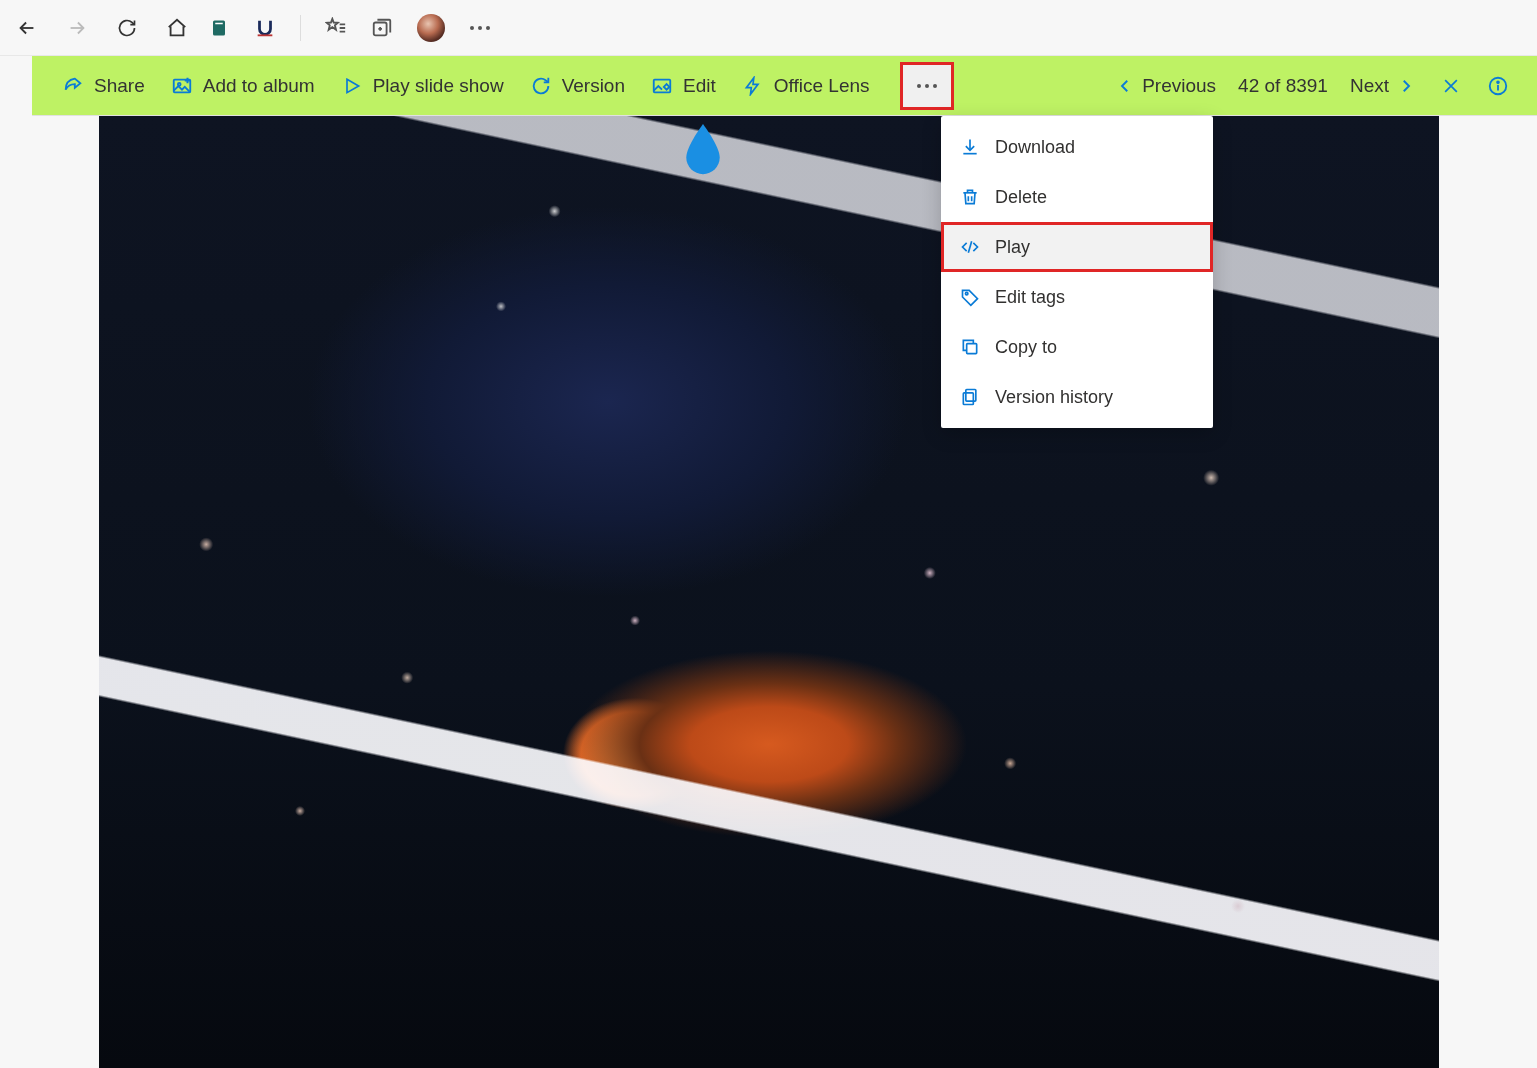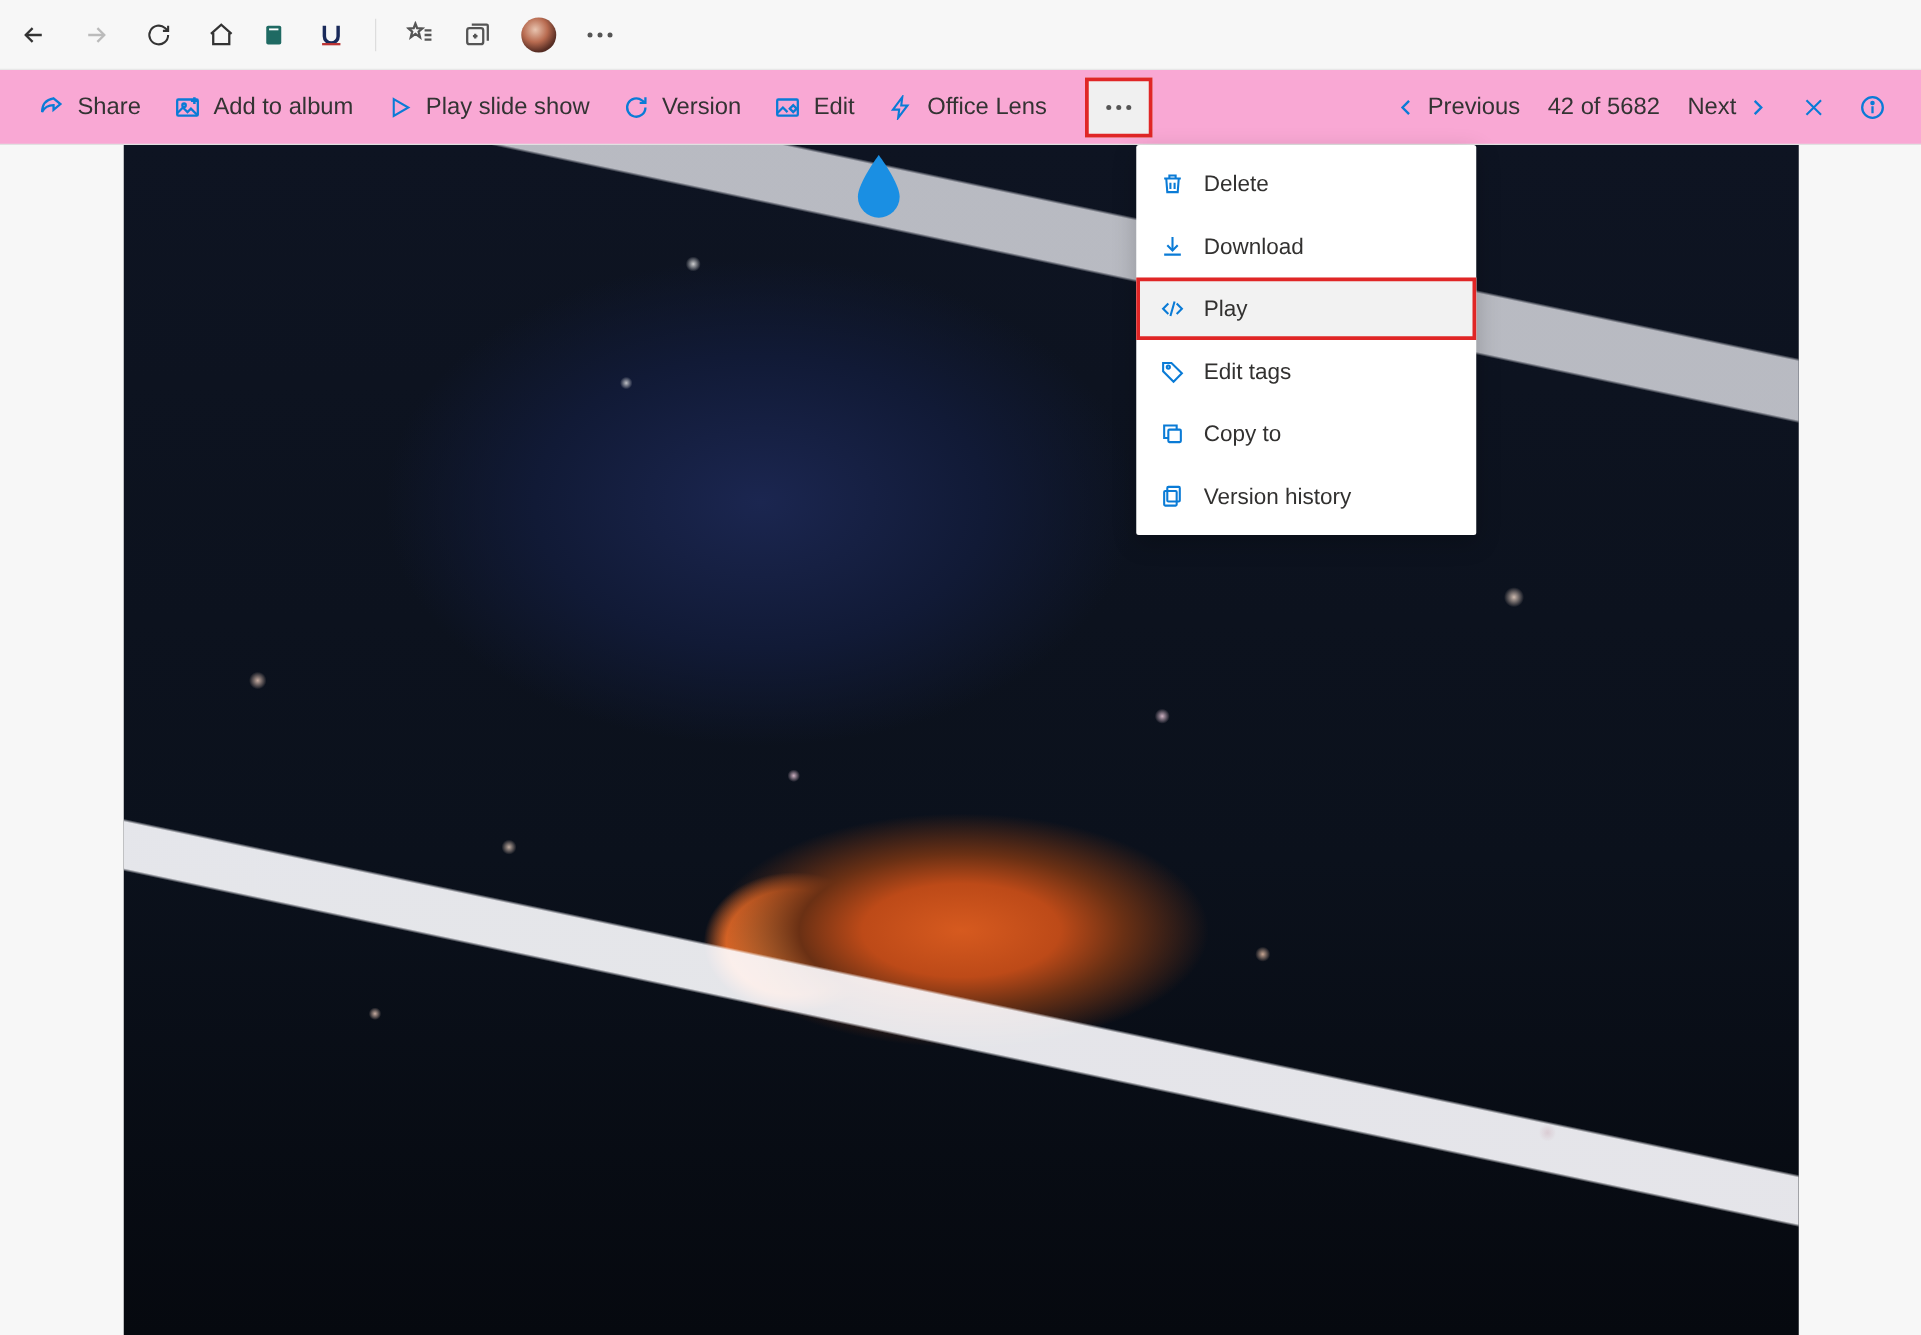--- a/index.html
+++ b/index.html
@@ -42,25 +42,26 @@
   .addr .lock { color:#666; }
   .addr .star { color:#666; }
   .right-icons { display:flex; align-items:center; gap:24px; }
   .right-icons .ico { width:22px; height:22px; display:flex; align-items:center; justify-content:center; cursor:pointer; }
   .avatar { width:28px; height:28px; border-radius:50%; background: radial-gradient(circle at 40% 35%, #e8c4b0 0%, #b86b50 40%, #5a2f25 70%, #2a1612 100%); }
   
   .od-toolbar {
     display:flex;
     align-items:center;
     height: 60px;
-    background:#f9a8d4;
+    background:#bef264;
     border-bottom: 1px solid #e1e1e1;
     padding: 0 28px 0 30px;
     gap: 30px;
     position: relative;
+    margin-left: 32px;
   }
   .od-left { display:flex; align-items:center; gap: 26px; }
   .od-item { display:flex; align-items:center; gap:10px; cursor:pointer; color:#333; font-size:19px; }
   .od-item .od-ico { color:#0a7bd6; width:22px; height:22px; display:flex; align-items:center; justify-content:center; }
   .od-more {
     width:54px; height:48px; display:flex; align-items:center; justify-content:center;
     cursor:pointer; background:#f0f0f0; border:3px solid #e02626;
     margin-left: 4px;
   }
   .dots { display:flex; gap:4px; }
@@ -277,21 +278,21 @@
 
   <div class="od-right">
     <div class="od-nav">
       <span class="chev">
         <svg width="18" height="18" viewBox="0 0 24 24" fill="none" stroke="currentColor" stroke-width="2.5">
             <path d="M15 5l-7 7 7 7"></path>
           </svg>
       </span>
       <span>Previous</span>
     </div>
-    <span>42 of 5682</span>
+    <span>42 of 8391</span>
     <div class="od-nav">
       <span>Next</span>
       <span class="chev">
         <svg width="18" height="18" viewBox="0 0 24 24" fill="none" stroke="currentColor" stroke-width="2.5">
             <path d="M9 5l7 7-7 7"></path>
           </svg>
       </span>
     </div>
     <span class="od-close">
       <svg width="20" height="20" viewBox="0 0 24 24" fill="none" stroke="currentColor" stroke-width="2">
@@ -304,37 +305,37 @@
           <circle cx="12" cy="8" r="1" fill="currentColor"></circle>
           <path d="M12 11v6"></path>
         </svg>
     </span>
   </div>
 
   <div class="dropdown">
     <div class="dd-item">
       <span class="dd-ico">
         <svg width="20" height="20" viewBox="0 0 24 24" fill="none" stroke="currentColor" stroke-width="2">
+            <path d="M12 3v12"></path>
+            <path d="M7 11l5 5 5-5"></path>
+            <path d="M4 20h16"></path>
+          </svg>
+      </span>
+      <span>Download</span>
+    </div>
+    <div class="dd-item">
+      <span class="dd-ico">
+        <svg width="20" height="20" viewBox="0 0 24 24" fill="none" stroke="currentColor" stroke-width="2">
             <path d="M4 7h16"></path>
             <path d="M9 7V4h6v3"></path>
             <path d="M6 7l1 13h10l1-13"></path>
             <path d="M10 11v6M14 11v6"></path>
           </svg>
       </span>
       <span>Delete</span>
-    </div>
-    <div class="dd-item">
-      <span class="dd-ico">
-        <svg width="20" height="20" viewBox="0 0 24 24" fill="none" stroke="currentColor" stroke-width="2">
-            <path d="M12 3v12"></path>
-            <path d="M7 11l5 5 5-5"></path>
-            <path d="M4 20h16"></path>
-          </svg>
-      </span>
-      <span>Download</span>
     </div>
     <div class="dd-item highlight">
       <span class="dd-ico">
         <svg width="20" height="20" viewBox="0 0 24 24" fill="none" stroke="currentColor" stroke-width="2">
             <path d="M8 7l-5 5 5 5"></path>
             <path d="M16 7l5 5-5 5"></path>
             <path d="M14 5l-4 14"></path>
           </svg>
       </span>
       <span>Play</span>

